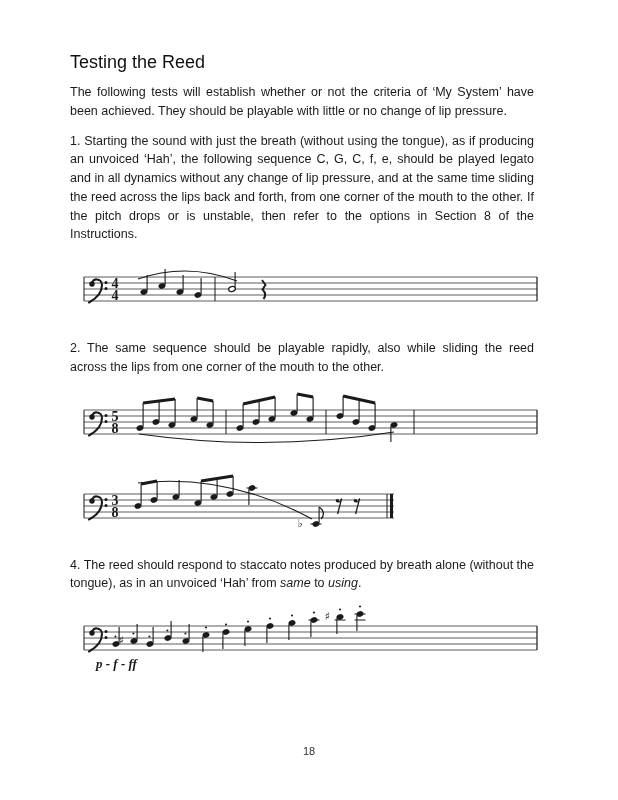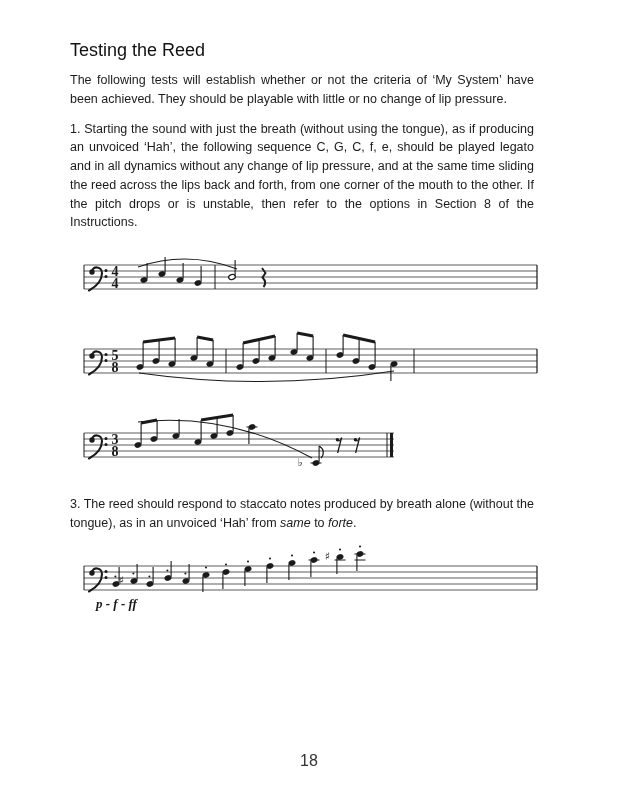--- a/index.html
+++ b/index.html
@@ -1,27 +1,27 @@
 <!DOCTYPE html>
 <html><head>
 <meta charset="utf-8">
 <style>
   html,body{margin:0;padding:0;background:#ffffff;}
   .page{
     width:618px;height:800px;position:relative;background:#fff;
     box-sizing:border-box;padding:40px 72px 0 70px;
     font-family:"Liberation Sans",sans-serif;color:#1c1c1c;overflow:hidden;
   }
-  h1.title{font-size:18px;font-weight:500;margin:0 0 10px 0;color:#111;}
+  h1.title{font-size:18px;font-weight:500;margin:12px 0 10px 0;color:#111;}
   p.body{font-size:12.5px;line-height:1.5;text-align:justify;margin:0 12px 11px 0;color:#1b1b1b;}
   p.body i{font-style:italic;}
   .staffwrap{margin:4px 0 10px 12px;}
   .staffwrap svg{display:block;}
-  .pagenum{position:absolute;bottom:30px;left:0;width:100%;text-align:center;
-    font-size:16px;color:#333;}
+  .pagenum{position:absolute;bottom:43px;left:0;width:100%;text-align:center;
+    font-size:11px;color:#333;}
 </style>
 </head>
 <body>
 
 <div class="page">
 
   <h1 class="title">Testing the Reed</h1>
 
   <p class="body">The following tests will establish whether or not the criteria of ‘My System’ have been achieved. They should be playable with little or no change of lip pressure.</p>
 
@@ -51,20 +51,21 @@
         <ellipse cx="116" cy="40" rx="3.4" ry="2.5" transform="rotate(-18 116 40)" fill="#1a1a1a" stroke="#1a1a1a" stroke-width="0.4"></ellipse>
         <line x1="119.1" y1="38.8" x2="119.1" y2="23" stroke="#1a1a1a" stroke-width="1.1"></line>
         <line x1="133" y1="22" x2="133" y2="46" stroke="#1a1a1a" stroke-width="1"></line>
         <ellipse cx="150" cy="34" rx="3.4" ry="2.5" transform="rotate(-18 150 34)" fill="#fff" stroke="#1a1a1a" stroke-width="1.3"></ellipse>
         <line x1="153.1" y1="32.8" x2="153.1" y2="17" stroke="#1a1a1a" stroke-width="1.1"></line>
         <path d="M180,25 L183.5,30 L180.5,34.5 Q185.5,39.5 181.5,44" fill="none" stroke="#1a1a1a" stroke-width="1.9"></path>
         <path d="M56,24 Q105,7 155,26" fill="none" stroke="#1a1a1a" stroke-width="1.1"></path>
       </svg>
   </div>
 
+  <p class="body">2. The same sequence should be playable rapidly, also while sliding the reed across the lips from one corner of the mouth to the other.</p>
 
   <div class="staffwrap">
     <svg width="470" height="74" viewBox="0 0 470 74">
         <line x1="2" y1="22" x2="455" y2="22" stroke="#4a4a4a" stroke-width="0.9"></line>
         <line x1="2" y1="28" x2="455" y2="28" stroke="#4a4a4a" stroke-width="0.9"></line>
         <line x1="2" y1="34" x2="455" y2="34" stroke="#4a4a4a" stroke-width="0.9"></line>
         <line x1="2" y1="40" x2="455" y2="40" stroke="#4a4a4a" stroke-width="0.9"></line>
         <line x1="2" y1="46" x2="455" y2="46" stroke="#4a4a4a" stroke-width="0.9"></line>
         <line x1="2" y1="22" x2="2" y2="46" stroke="#1a1a1a" stroke-width="1"></line>
         <line x1="455" y1="22" x2="455" y2="46" stroke="#1a1a1a" stroke-width="1.2"></line>
@@ -157,21 +158,21 @@
         <circle cx="255.4" cy="28.7" r="1.7" fill="#1a1a1a"></circle>
         <path d="M255.4,28.7 Q257.6,31.8 259.6,26.6" fill="none" stroke="#1a1a1a" stroke-width="1.1"></path>
         <line x1="259.6" y1="26.6" x2="255.6" y2="42" stroke="#1a1a1a" stroke-width="1.3"></line>
         <circle cx="273.4" cy="28.7" r="1.7" fill="#1a1a1a"></circle>
         <path d="M273.4,28.7 Q275.6,31.8 277.6,26.6" fill="none" stroke="#1a1a1a" stroke-width="1.1"></path>
         <line x1="277.6" y1="26.6" x2="273.6" y2="42" stroke="#1a1a1a" stroke-width="1.3"></line>
       </svg>
   </div>
 
   <p class="body">
-    <span>3. The reed should respond to staccato notes produced by breath alone (without the tongue), as in an unvoiced ‘Hah’ from </span><i>same</i><span> to </span><i>forte</i><span>.</span>
+    <span>4. The reed should respond to staccato notes produced by breath alone (without the tongue), as in an unvoiced ‘Hah’ from </span><i>same</i><span> to </span><i>using</i><span>.</span>
   </p>
 
   <div class="staffwrap">
     <svg width="470" height="74" viewBox="0 0 470 74">
         <line x1="2" y1="22" x2="455" y2="22" stroke="#4a4a4a" stroke-width="0.9"></line>
         <line x1="2" y1="28" x2="455" y2="28" stroke="#4a4a4a" stroke-width="0.9"></line>
         <line x1="2" y1="34" x2="455" y2="34" stroke="#4a4a4a" stroke-width="0.9"></line>
         <line x1="2" y1="40" x2="455" y2="40" stroke="#4a4a4a" stroke-width="0.9"></line>
         <line x1="2" y1="46" x2="455" y2="46" stroke="#4a4a4a" stroke-width="0.9"></line>
         <line x1="2" y1="22" x2="2" y2="46" stroke="#1a1a1a" stroke-width="1"></line>

